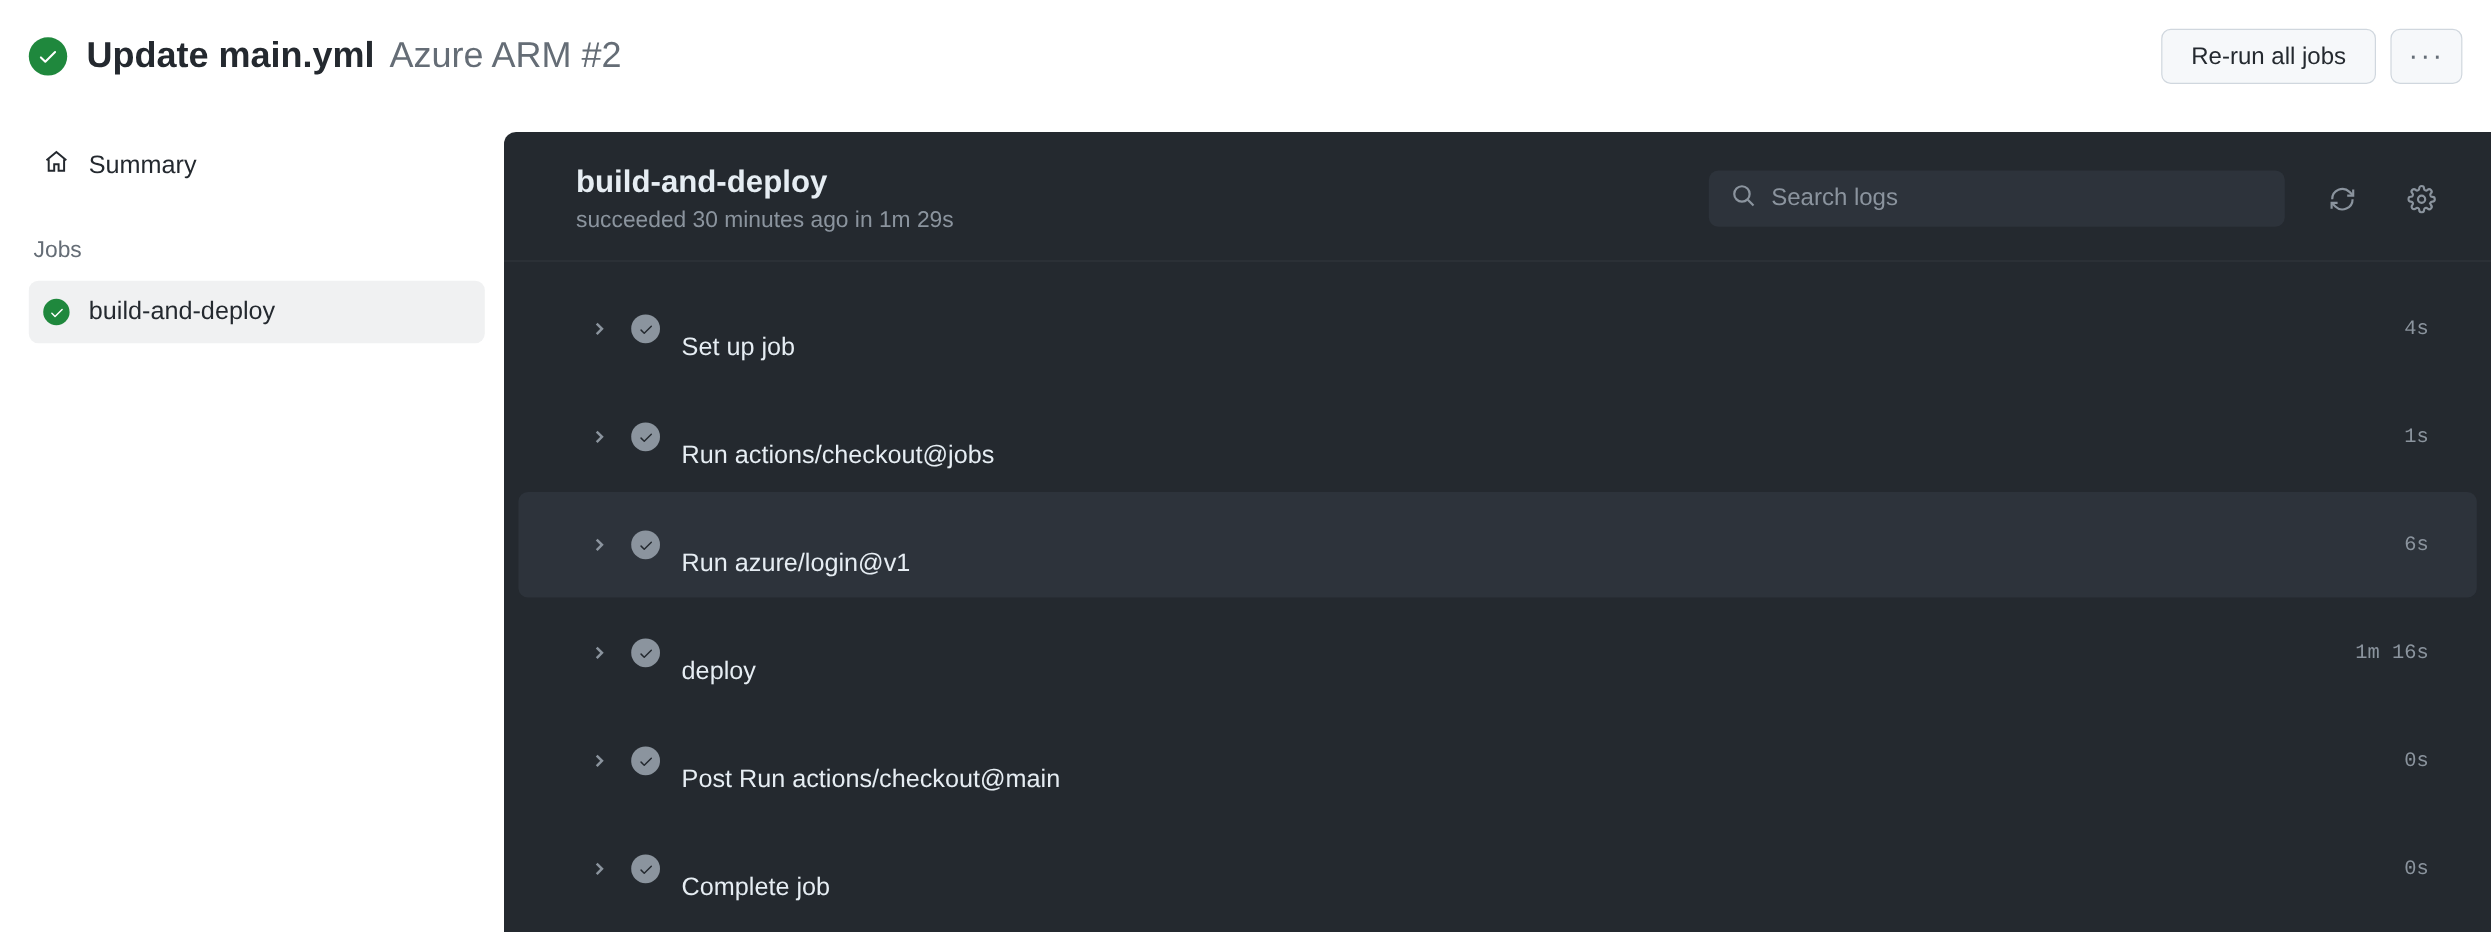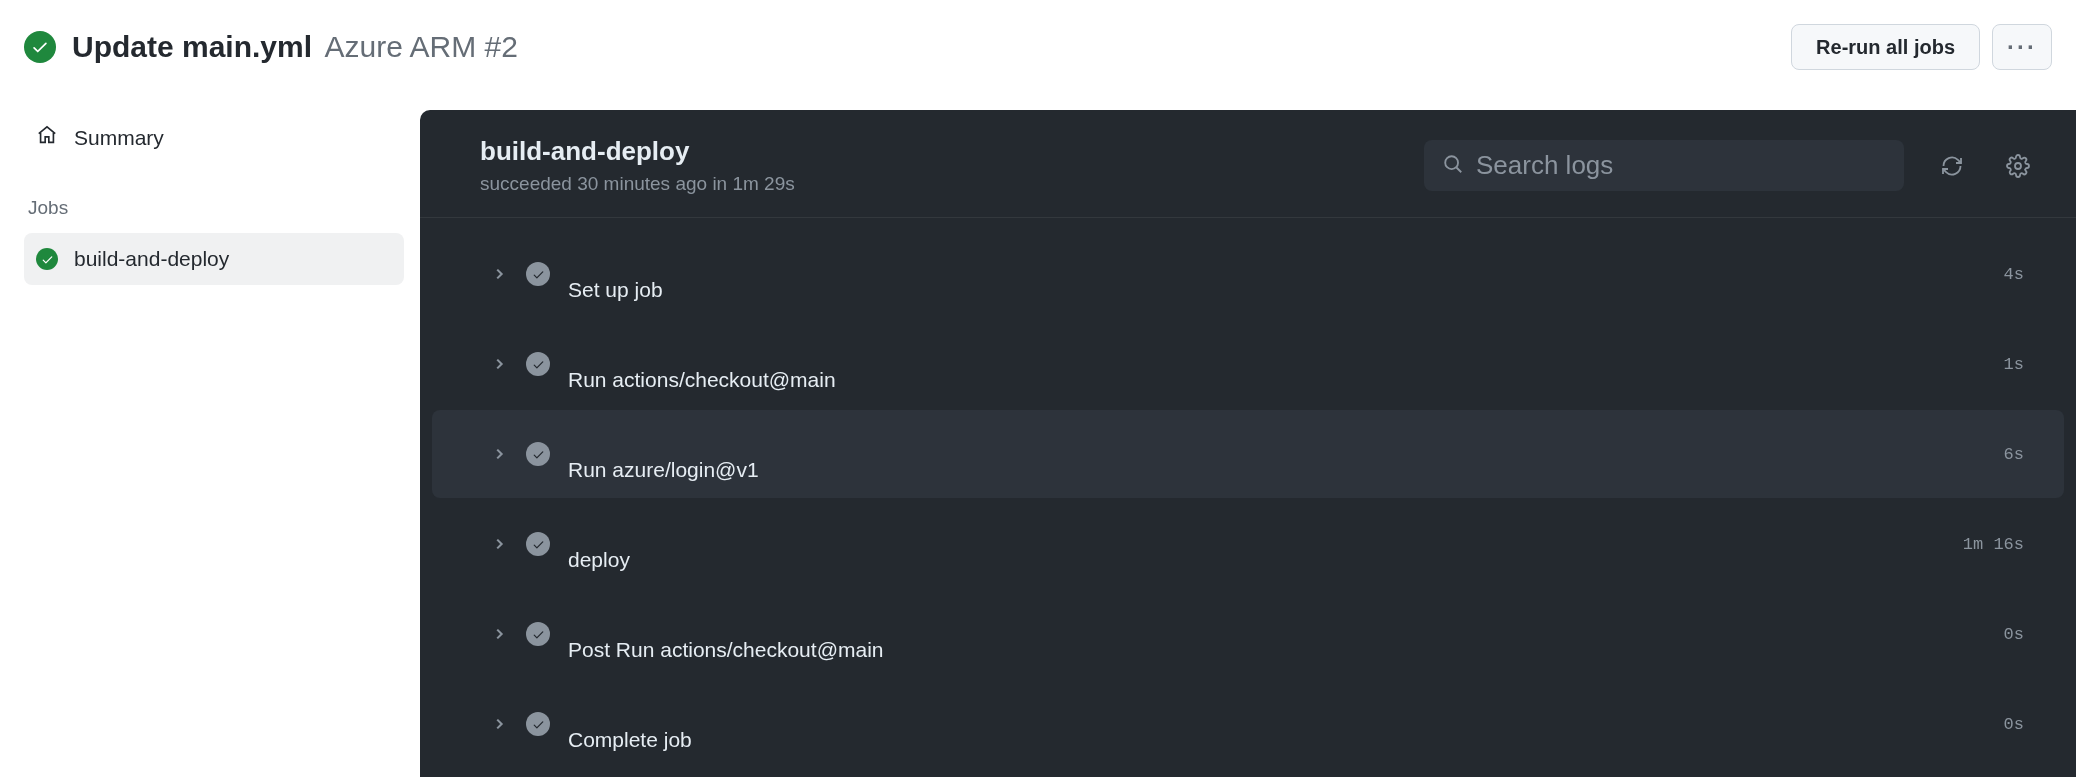--- a/index.html
+++ b/index.html
@@ -45,21 +45,21 @@
   .header-right {
     display: flex;
     gap: 12px;
   }
   .btn {
     border: 1px solid #d0d7de;
     border-radius: 8px;
     background: #f6f8fa;
     padding: 10px 24px;
     font-size: 20px;
-    font-weight: 700;
+    font-weight: 400;
     cursor: pointer;
     color: #24292f;
   }
   .btn-icon-only {
     padding: 10px 14px;
     display: flex;
     align-items: center;
   }
   .kebab { font-size: 24px; line-height: 1; letter-spacing: 2px; color: #656d76;}
   
@@ -131,21 +131,21 @@
     padding: 10px 18px;
     width: 480px;
     gap: 12px;
   }
   .search-wrap svg { width: 22px; height: 22px; stroke: #8b949e; fill: none; stroke-width: 2;}
   .search-wrap input {
     background: transparent;
     border: none;
     outline: none;
     color: #e6edf3;
-    font-size: 26px;
+    font-size: 20px;
     flex: 1;
   }
   .search-wrap input::placeholder { color: #8b949e; }
   .hdr-icon-btn {
     width: 36px; height: 36px;
     display: flex; align-items: center; justify-content: center;
     cursor: pointer;
     margin-left: 14px;
   }
   .hdr-icon-btn svg { width: 24px; height: 24px; stroke: #8b949e; fill: none; stroke-width: 1.8; }
@@ -275,21 +275,21 @@
           <span class="chevron">
             <svg viewBox="0 0 16 16">
               <polyline points="6 3 11 8 6 13"></polyline>
             </svg>
           </span>
           <span class="step-check">
             <svg viewBox="0 0 16 16">
               <path d="M13.78 4.22a.75.75 0 010 1.06l-7.25 7.25a.75.75 0 01-1.06 0L2.22 9.28a.75.75 0 111.06-1.06L6 10.94l6.72-6.72a.75.75 0 011.06 0z"></path>
             </svg>
           </span>
-          <span class="step-label">Run actions/checkout@main</span>
+          <span class="step-label">Run actions/checkout@jobs</span>
           <span class="step-time">1s</span>
         </div>
         <div class="step hover">
           <span class="chevron">
             <svg viewBox="0 0 16 16">
               <polyline points="6 3 11 8 6 13"></polyline>
             </svg>
           </span>
           <span class="step-check">
             <svg viewBox="0 0 16 16">

